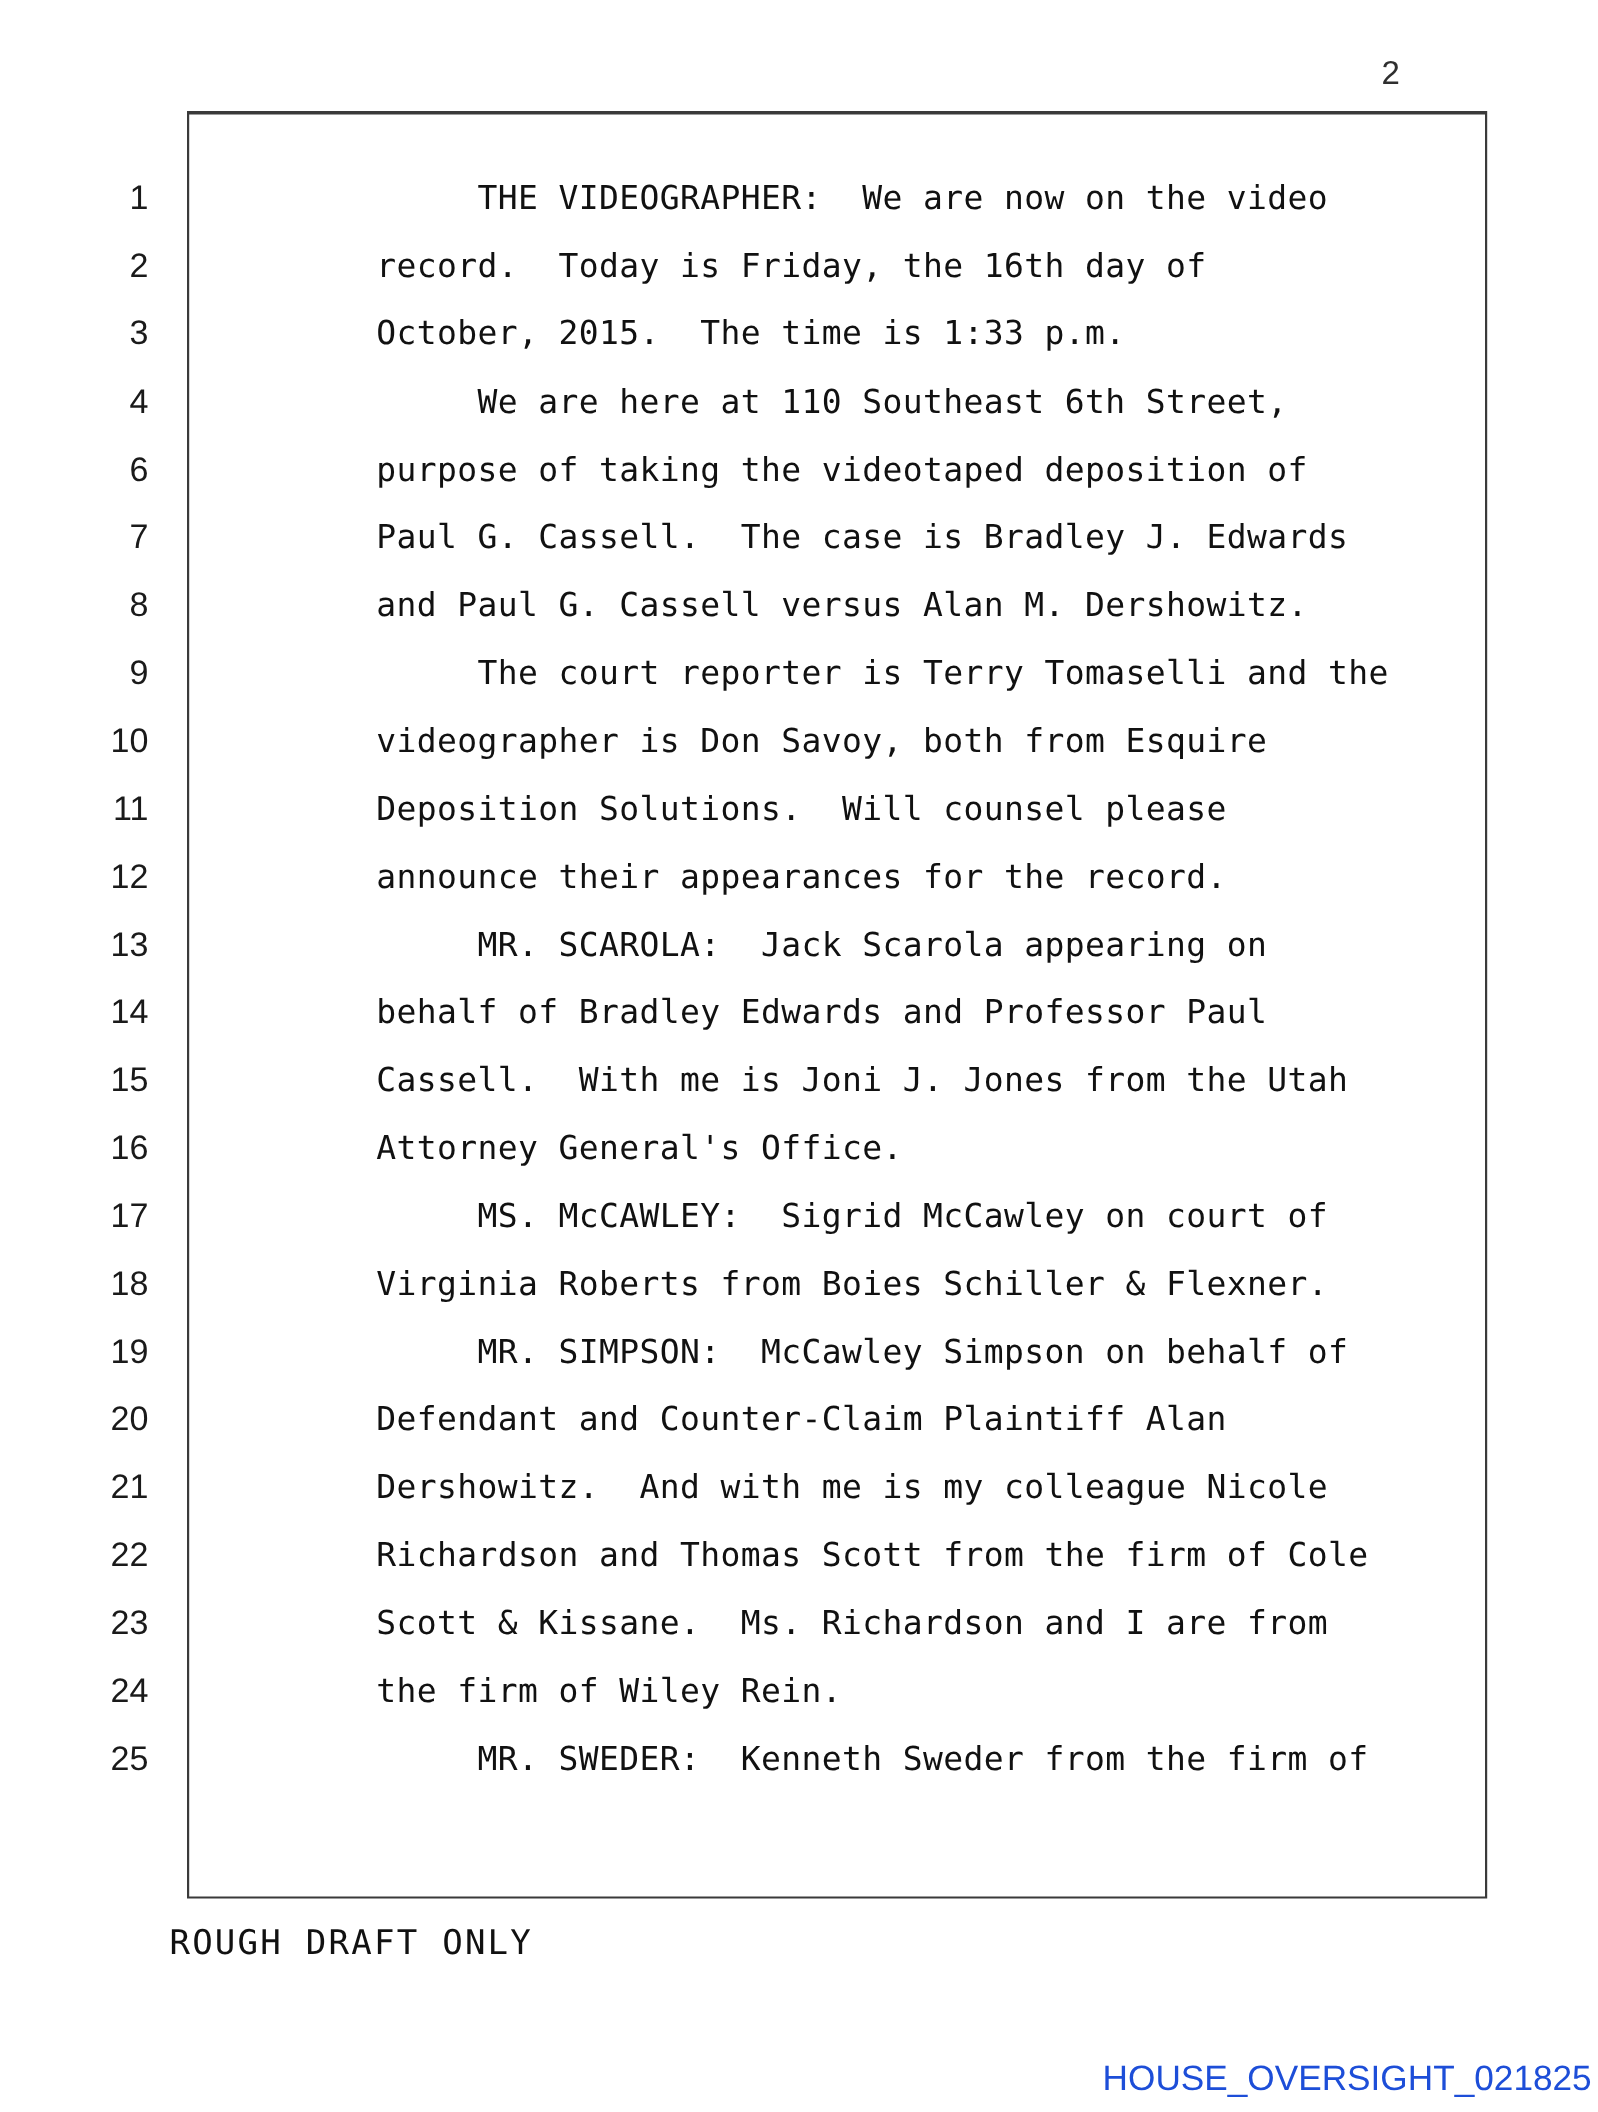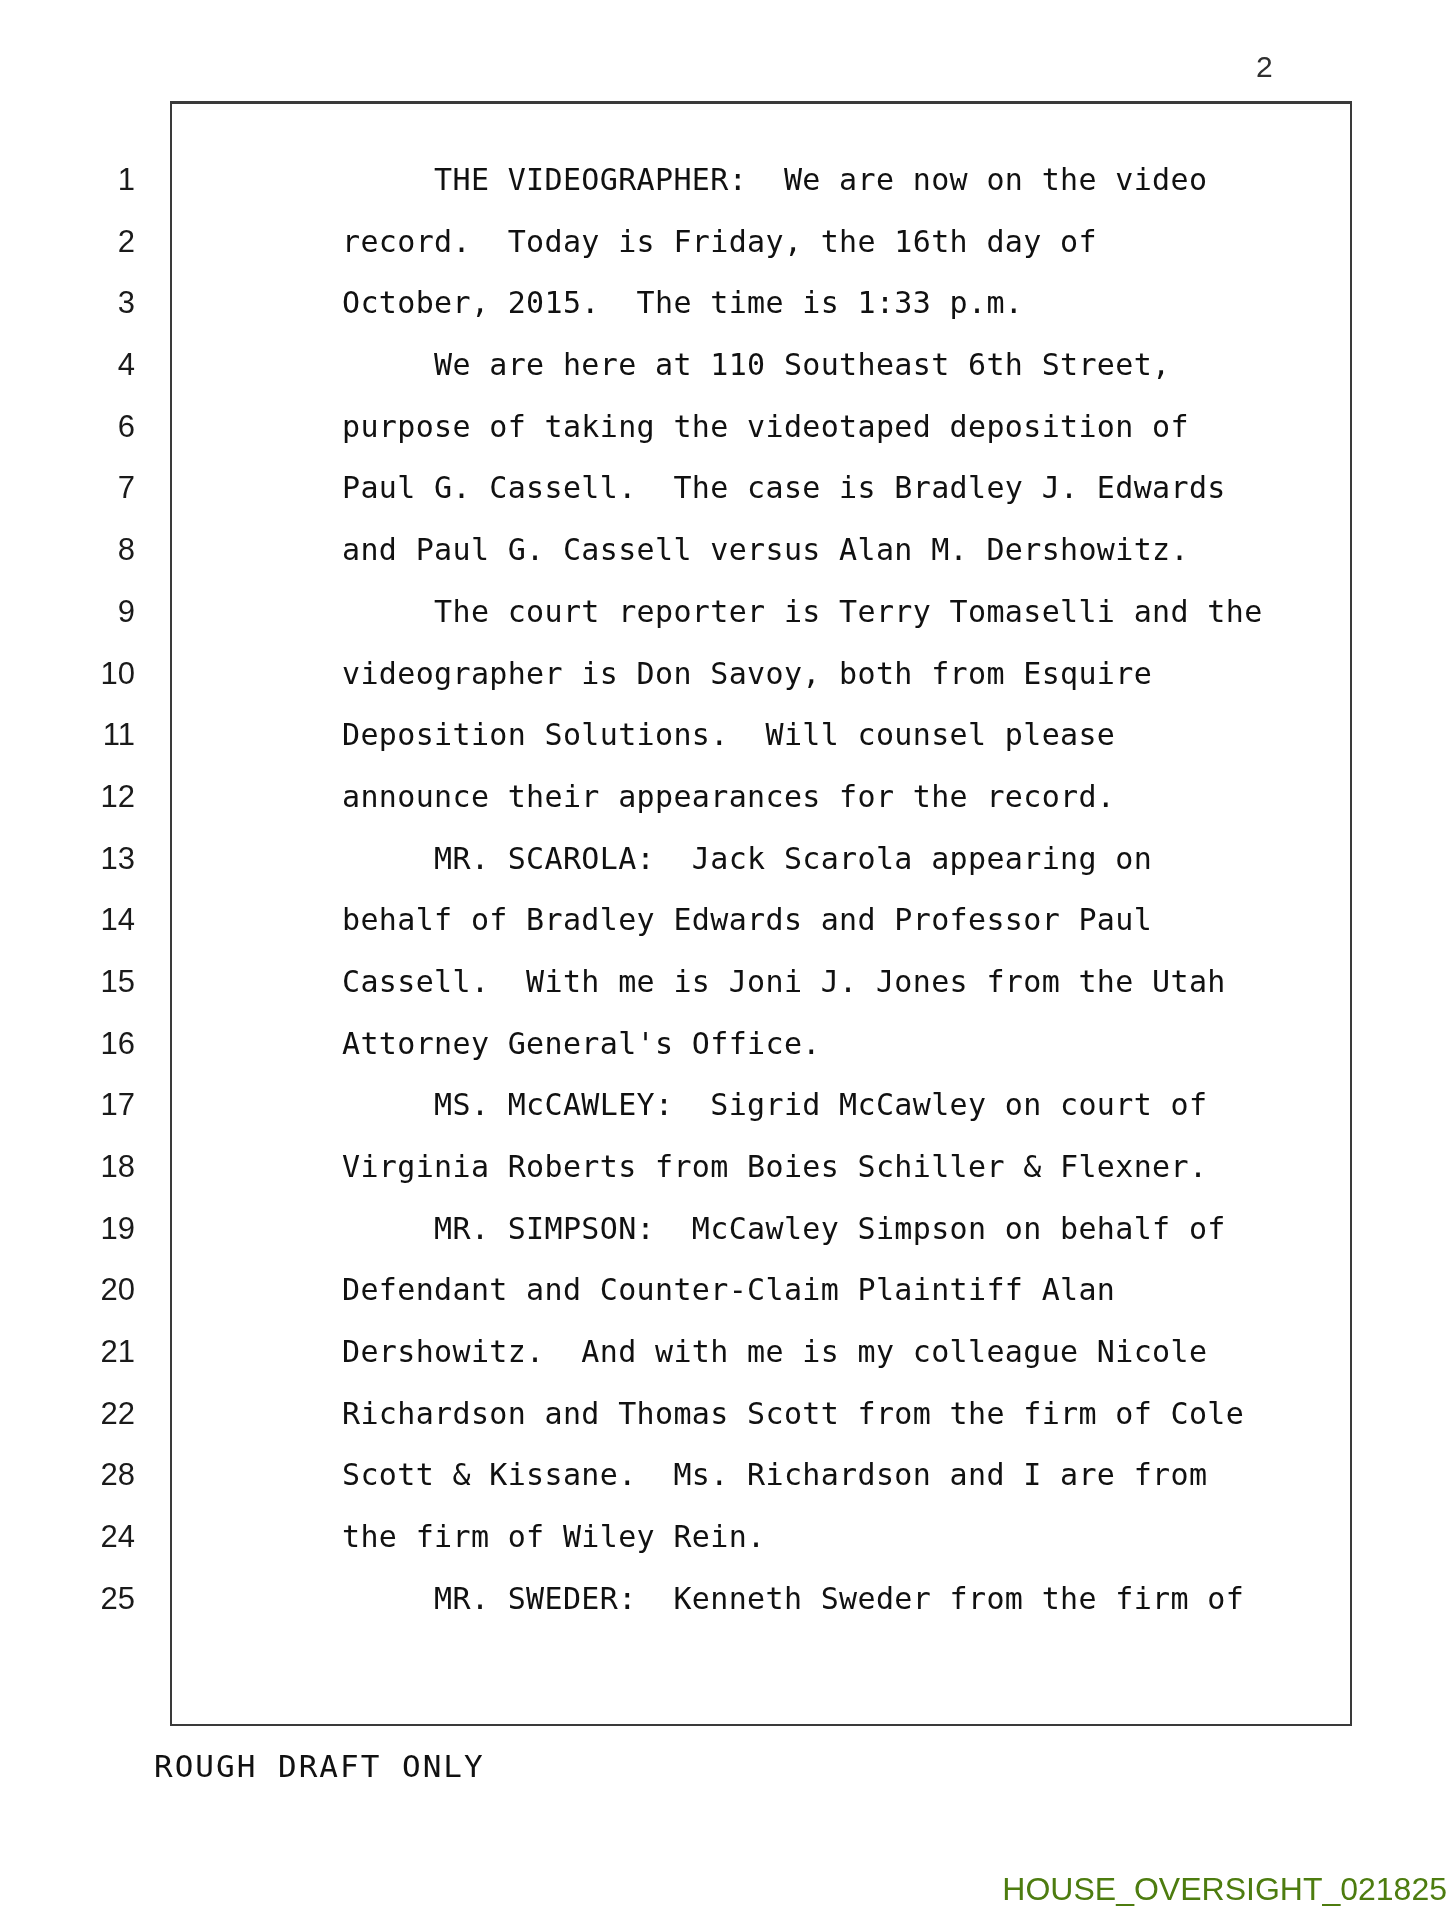--- a/index.html
+++ b/index.html
@@ -73,21 +73,21 @@
     letter-spacing: 2px;
     color: #111111;
     white-space: pre;
   }
   .bates {
     position: absolute;
     top: 1871px;
     right: 6px;
     font-family: "Liberation Sans", sans-serif;
     font-size: 32px;
-    color: #4d7c0f;
+    color: #1d4ed8;
   }
 </style>
 </head>
 <body>
 
 <div class="page">
 
   <div class="page-number">2</div>
 
   <div class="transcript-box"></div>
@@ -107,21 +107,21 @@
       <div class="line-row"><span class="line-num">13</span><span class="line-text">     MR. SCAROLA:  Jack Scarola appearing on</span></div>
       <div class="line-row"><span class="line-num">14</span><span class="line-text">behalf of Bradley Edwards and Professor Paul</span></div>
       <div class="line-row"><span class="line-num">15</span><span class="line-text">Cassell.  With me is Joni J. Jones from the Utah</span></div>
       <div class="line-row"><span class="line-num">16</span><span class="line-text">Attorney General's Office.</span></div>
       <div class="line-row"><span class="line-num">17</span><span class="line-text">     MS. McCAWLEY:  Sigrid McCawley on court of</span></div>
       <div class="line-row"><span class="line-num">18</span><span class="line-text">Virginia Roberts from Boies Schiller &amp; Flexner.</span></div>
       <div class="line-row"><span class="line-num">19</span><span class="line-text">     MR. SIMPSON:  McCawley Simpson on behalf of</span></div>
       <div class="line-row"><span class="line-num">20</span><span class="line-text">Defendant and Counter-Claim Plaintiff Alan</span></div>
       <div class="line-row"><span class="line-num">21</span><span class="line-text">Dershowitz.  And with me is my colleague Nicole</span></div>
       <div class="line-row"><span class="line-num">22</span><span class="line-text">Richardson and Thomas Scott from the firm of Cole</span></div>
-      <div class="line-row"><span class="line-num">28</span><span class="line-text">Scott &amp; Kissane.  Ms. Richardson and I are from</span></div>
+      <div class="line-row"><span class="line-num">23</span><span class="line-text">Scott &amp; Kissane.  Ms. Richardson and I are from</span></div>
       <div class="line-row"><span class="line-num">24</span><span class="line-text">the firm of Wiley Rein.</span></div>
       <div class="line-row"><span class="line-num">25</span><span class="line-text">     MR. SWEDER:  Kenneth Sweder from the firm of</span></div>
     </div>
 
   <div class="rough-draft">ROUGH DRAFT ONLY</div>
 
   <div class="bates">HOUSE_OVERSIGHT_021825</div>
 
 </div>
 

